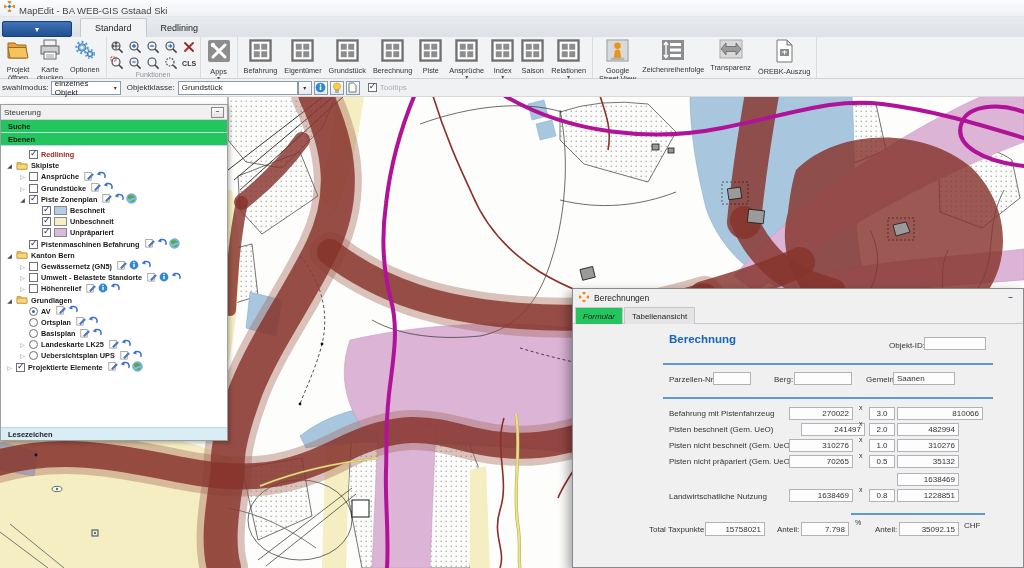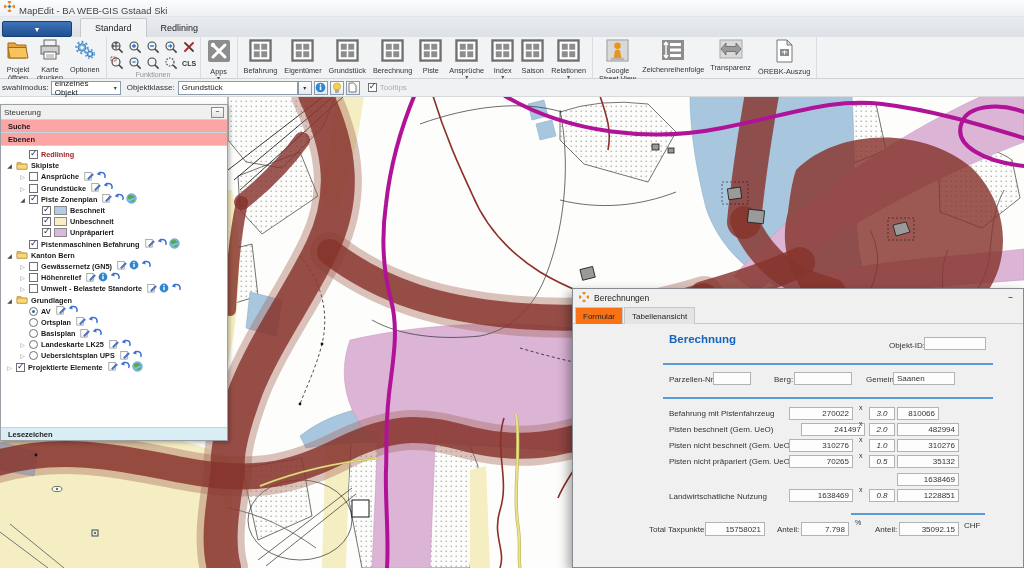--- a/index.html
+++ b/index.html
@@ -44,44 +44,44 @@
   .rb{width:9px;height:9px;border:1px solid #707070;border-radius:50%;background:#fff;position:relative;flex:none;}
   .rb.on::after{content:"";position:absolute;left:2px;top:2px;right:2px;bottom:2px;border-radius:50%;background:#2e6e9e;}
 
   
   .panel{left:0;top:104px;width:228px;height:337px;background:#fff;border:1px solid #9aa0a6;z-index:30;
     box-shadow:2px 2px 4px rgba(0,0,0,.25);}
   .phead{height:15px;background:#f0f0f0;border-bottom:1px solid #d2d2d2;display:flex;align-items:center;
     padding:0 3px;font-size:8px;color:#333;}
   .minbtn{margin-left:auto;width:13px;height:11px;border:1px solid #8a8a8a;background:linear-gradient(#fdfdfd,#e2e2e2);
     font-size:8px;line-height:8px;text-align:center;color:#333;}
-  .psec{height:13px;background:#fca5a5;border-bottom:1px solid #bcd8e0;display:flex;align-items:center;
+  .psec{height:13px;background:#22c55e;border-bottom:1px solid #bcd8e0;display:flex;align-items:center;
     padding-left:7px;font-size:7.5px;font-weight:bold;color:#1a1a1a;}
   #tree{padding-top:3px;}
   .trow{height:11.2px;display:flex;align-items:center;gap:3px;font-size:7.3px;font-weight:bold;color:#1a1a1a;}
   .exp{width:7px;flex:none;font-family:"DejaVu Sans",sans-serif;font-size:6px;color:#888;text-align:center;}
   .exp.open{color:#4a4a4a;}
   .sw{width:13px;height:9px;border:1px solid #8a8a8a;flex:none;}
   .ticons{display:flex;gap:2px;align-items:center;margin-left:2px;}
   .pfoot{position:absolute;left:0;bottom:0;width:100%;height:13px;background:#d9edf4;border-top:1px solid #bcd8e0;
     display:flex;align-items:center;padding-left:7px;font-size:7.5px;font-weight:bold;color:#1a1a1a;}
 
   
   .dialog{left:572px;top:288px;width:452px;height:280px;background:#f0f0f0;border:1px solid #848a90;z-index:35;
     box-shadow:-4px 4px 10px rgba(0,0,0,.35);}
   .dhead{position:absolute;left:0;top:0;width:100%;height:18px;background:#f0f0f0;display:flex;align-items:center;
     padding:0 6px;gap:5px;font-size:8.5px;color:#222;}
   .dtabs{position:absolute;left:0;top:18px;width:100%;height:17px;border-bottom:1px solid #c6c8ca;display:flex;padding-left:2px;}
   .dtab{height:17px;padding:0 7px;font-size:8px;color:#222;display:flex;align-items:center;border:1px solid #c6c8ca;
     border-bottom:none;background:#e4e4e4;margin-right:1px;}
-  .dtab.active{background:#f97316;}
+  .dtab.active{background:#22c55e;font-style:italic;}
   .fld{position:absolute;height:13px;background:#fdfdfd;border:1px solid #b0b3b8;font-size:8px;color:#333;
     display:flex;align-items:center;justify-content:flex-end;padding:0 3px;}
   .fld.left{justify-content:flex-start;}
-  .fld.center{justify-content:center;font-style:italic;}
+  .fld.center{justify-content:center;}
   .dlabel{position:absolute;font-size:8px;color:#333;white-space:nowrap;}
   .dsep{position:absolute;height:2px;background:#5b9bd5;}
   .dhdg{position:absolute;font-size:11.5px;font-weight:bold;color:#1464c0;}
   .opx{position:absolute;font-size:7px;color:#333;}
 
   .glyph{font-family:"DejaVu Sans",sans-serif;}
 </style>
 </head>
 <body>
 
@@ -661,41 +661,41 @@
               </svg></span>
             <span><svg width="10" height="10" viewBox="0 0 10 10">
                 <path d="M8.6 6.8 A3.4 3.4 0 1 0 2.4 3.2" fill="none" stroke="#3a6fd0" stroke-width="1.5"></path>
                 <path d="M3.8 0.4 L0.6 3.2 L4.6 4.4 z" fill="#3a6fd0"></path>
               </svg></span>
           </span>
         </div>
         <div class="trow" style="padding-left: 18px;">
           <span class="exp glyph">▷</span>
           <div class="cb"></div>
-          <span>Höhenrelief</span>
+          <span>Umwelt - Belastete Standorte</span>
           <span class="ticons">
             <span><svg width="10" height="10" viewBox="0 0 10 10">
                 <rect x="0.8" y="1.5" width="6.4" height="7.6" fill="#fff" stroke="#8a8a8a" stroke-width="0.7"></rect>
                 <path d="M3.4 7.6 L8.4 2.6 l1.2 1.2 L4.6 8.8 z" fill="#4a78c8" stroke="#2d5496" stroke-width="0.4"></path>
               </svg></span>
             <span><svg width="10" height="10" viewBox="0 0 10 10">
                 <circle cx="5" cy="5" r="4.4" fill="#2f86d1"></circle>
                 <rect x="4.3" y="4" width="1.4" height="3.2" fill="#fff"></rect>
                 <circle cx="5" cy="2.6" r="0.8" fill="#fff"></circle>
               </svg></span>
             <span><svg width="10" height="10" viewBox="0 0 10 10">
                 <path d="M8.6 6.8 A3.4 3.4 0 1 0 2.4 3.2" fill="none" stroke="#3a6fd0" stroke-width="1.5"></path>
                 <path d="M3.8 0.4 L0.6 3.2 L4.6 4.4 z" fill="#3a6fd0"></path>
               </svg></span>
           </span>
         </div>
         <div class="trow" style="padding-left: 18px;">
           <span class="exp glyph">▷</span>
           <div class="cb"></div>
-          <span>Umwelt - Belastete Standorte</span>
+          <span>Höhenrelief</span>
           <span class="ticons">
             <span><svg width="10" height="10" viewBox="0 0 10 10">
                 <rect x="0.8" y="1.5" width="6.4" height="7.6" fill="#fff" stroke="#8a8a8a" stroke-width="0.7"></rect>
                 <path d="M3.4 7.6 L8.4 2.6 l1.2 1.2 L4.6 8.8 z" fill="#4a78c8" stroke="#2d5496" stroke-width="0.4"></path>
               </svg></span>
             <span><svg width="10" height="10" viewBox="0 0 10 10">
                 <circle cx="5" cy="5" r="4.4" fill="#2f86d1"></circle>
                 <rect x="4.3" y="4" width="1.4" height="3.2" fill="#fff"></rect>
                 <circle cx="5" cy="2.6" r="0.8" fill="#fff"></circle>
               </svg></span>
@@ -841,21 +841,21 @@
     <div class="fld left" style="left:221px;top:83px;width:58px"></div>
     <div class="dlabel" style="left:293px;top:86px">Gemeinde:</div>
     <div class="fld left" style="left:320px;top:83px;width:62px">Saanen</div>
     <div class="dsep" style="left:90px;top:108px;width:330px"></div>
 
     <div id="calcrows">
         <div class="dlabel" style="left:96px;top:120px">Befahrung mit Pistenfahrzeug</div>
         <div class="fld" style="left:216px;top:118px;width:64px">270022</div>
         <div class="opx" style="left:286px;top:115px">x</div>
         <div class="fld center" style="left:296px;top:118px;width:26px">3.0</div>
-        <div class="fld" style="left:324px;top:118px;width:42px">810066</div>
+        <div class="fld" style="left:324px;top:118px;width:86px">810066</div>
         <div class="dlabel" style="left:96px;top:136px">Pisten beschneit (Gem. UeO)</div>
         <div class="fld" style="left:228px;top:134px;width:64px">241497</div>
         <div class="opx" style="left:286px;top:131px">x</div>
         <div class="fld center" style="left:296px;top:134px;width:26px">2.0</div>
         <div class="fld" style="left:324px;top:134px;width:62px">482994</div>
         <div class="dlabel" style="left:96px;top:152px">Pisten nicht beschneit (Gem. UeO)</div>
         <div class="fld" style="left:216px;top:150px;width:64px">310276</div>
         <div class="opx" style="left:286px;top:147px">x</div>
         <div class="fld center" style="left:296px;top:150px;width:26px">1.0</div>
         <div class="fld" style="left:324px;top:150px;width:62px">310276</div>

